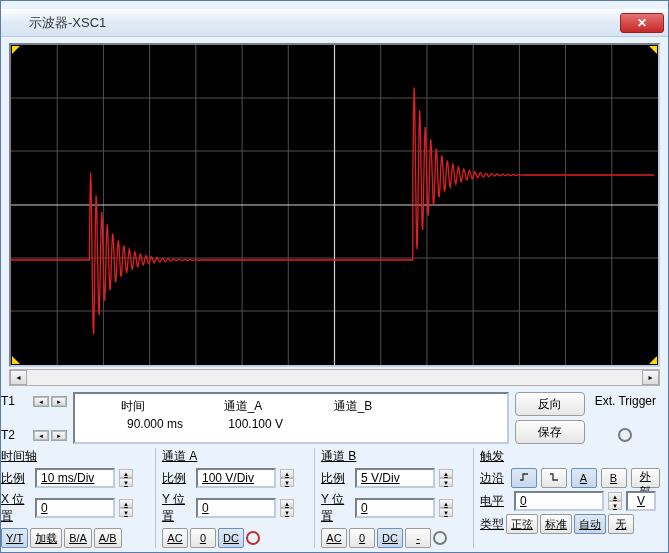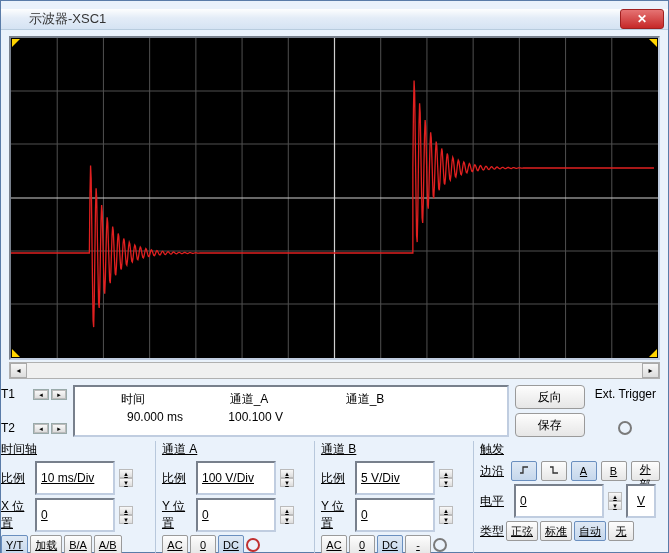--- a/index.html
+++ b/index.html
@@ -21,35 +21,35 @@
 .sbtn{width:17px;height:15px;background:linear-gradient(#f7f7f7,#ddd);border:1px solid #aaa;display:flex;align-items:center;justify-content:center;font-size:8px;}
 .strack{flex:1;background:#f0f0f0;}
 .panel{margin:6px 8px 4px 0;display:flex;flex-direction:column;gap:4px;}
 .row1{display:flex;gap:6px;align-items:stretch;}
 .cursor-block{display:flex;flex-direction:column;justify-content:space-between;padding:2px 0;font-size:11px;}
 .cursor-row{display:flex;align-items:center;gap:2px;}
 .cursor-row span.lbl{width:30px;}
 .spinpair{display:flex;flex-direction:column;border:1px solid #9aa;}
 .spinpair button{width:14px;height:9px;font-size:7px;line-height:7px;background:linear-gradient(#f8f8f8,#ddd);border:1px solid #bbb;cursor:pointer;display:flex;align-items:center;justify-content:center;}
 .reading{flex:1;background:#fff;border:2px inset #c0cde0;padding:4px 8px;}
-.reading-headers{display:flex;gap:16px;}
+.reading-headers{display:flex;gap:10px;}
 .reading-headers div{width:100px;text-align:center;}
 .reading-values{display:flex;gap:0;margin-top:2px;}
 .reading-values div{width:100px;text-align:right;}
 .side-btns{display:flex;flex-direction:column;gap:4px;}
 .btn{height:24px;min-width:70px;background:linear-gradient(#fdfdfd,#e6e6e6);border:1px solid #9a9a9a;border-radius:4px;cursor:pointer;padding:0 10px;}
 .ext-trig{display:flex;flex-direction:column;align-items:center;justify-content:center;font-size:11px;gap:20px;padding:0 4px;}
 .ext-ring{width:14px;height:14px;border:2px solid #7a7a7a;border-radius:50%;}
 .row2{display:flex;gap:8px;}
 .group{display:flex;flex-direction:column;gap:3px;border-left:1px solid #b8c8dc;padding-left:6px;text-decoration:underline;}
 .group:first-child{border-left:none;padding-left:0;}
 .group-title{font-size:12px;}
 .field-row{display:flex;align-items:center;gap:4px;}
 .field-row .lab{width:30px;}
-.txtbox{background:#fff;border:2px inset #c0cde0;height:34px;padding:4px 4px;display:flex;align-items:center;min-width:60px;}
+.txtbox{background:#fff;border:2px inset #c0cde0;height:20px;padding:4px 4px;display:flex;align-items:center;min-width:60px;}
 .spin{display:flex;flex-direction:column;}
 .spin button{width:14px;height:9px;font-size:7px;line-height:7px;background:linear-gradient(#f8f8f8,#ddd);border:1px solid #bbb;cursor:pointer;display:flex;align-items:center;justify-content:center;}
 .small-btn{height:20px;min-width:26px;background:linear-gradient(#fdfdfd,#e6e6e6);border:1px solid #9a9a9a;border-radius:2px;cursor:pointer;font-size:11px;padding:0 4px;}
 .small-btn.active{background:linear-gradient(#dfe9f5,#c5d7ec);border-color:#6a8fbf;}
 .ring{width:14px;height:14px;border:2px solid #7a7a7a;border-radius:50%;}
 .btn-row{display:flex;gap:2px;align-items:center;}
 </style>
 </head>
 <body>
 

